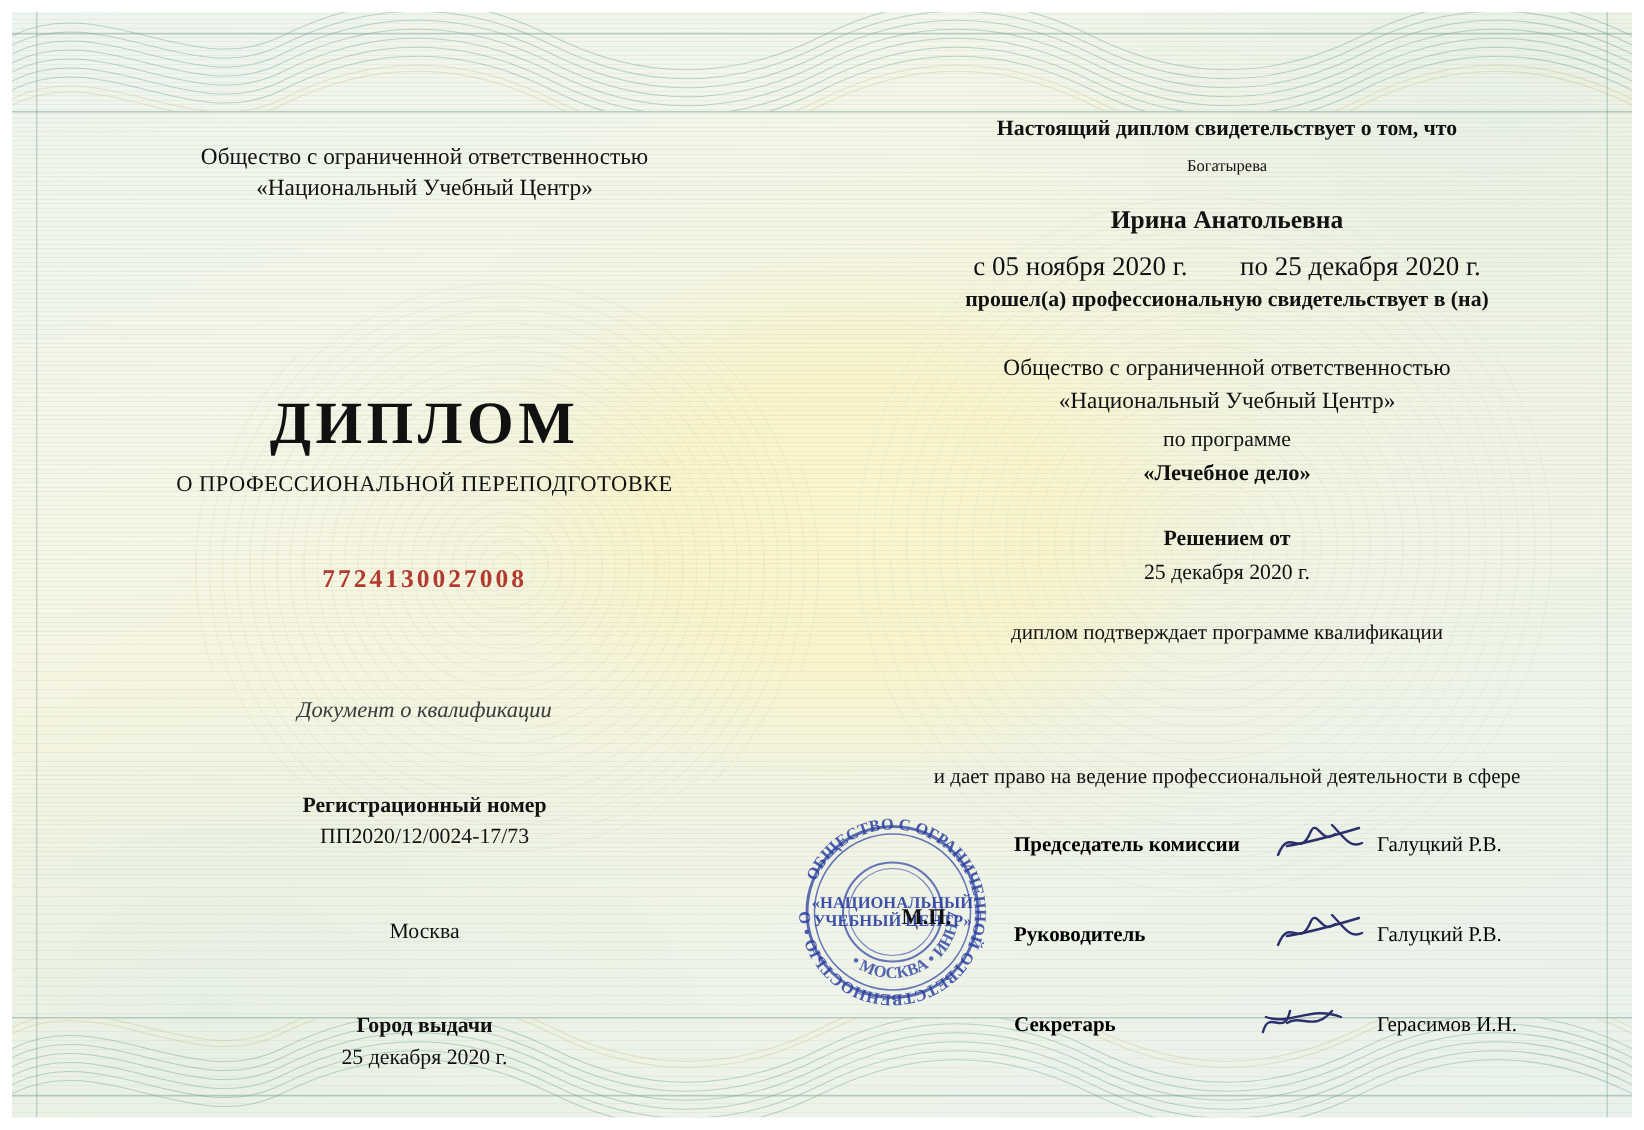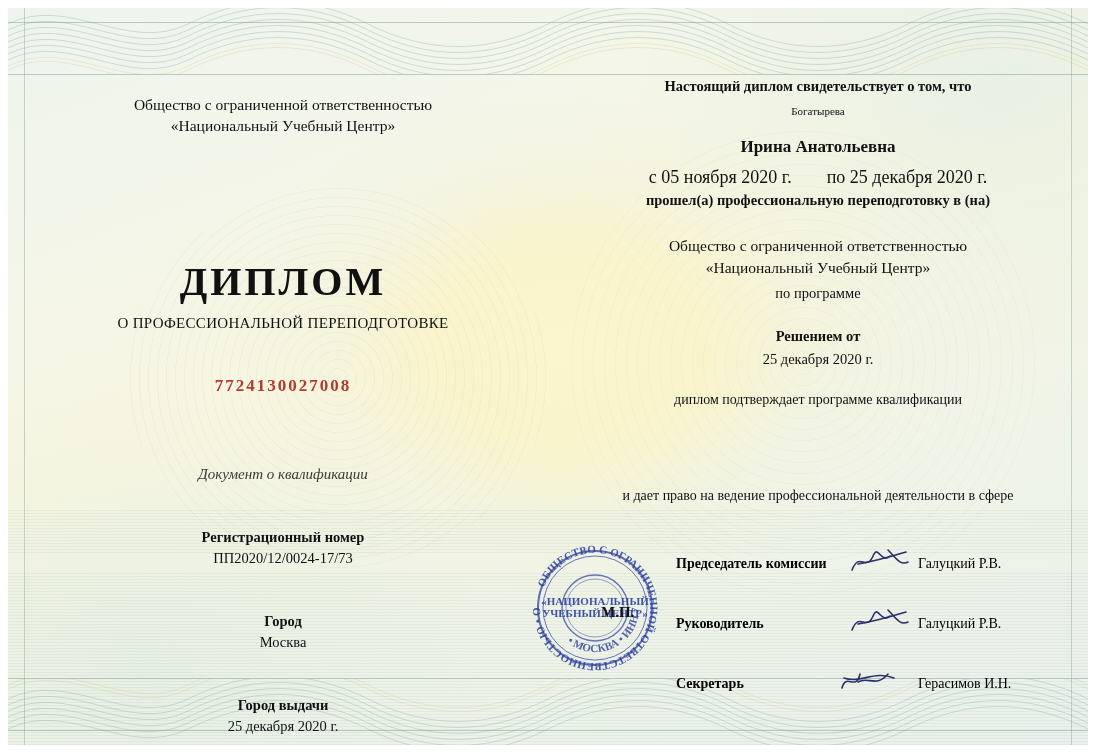--- a/index.html
+++ b/index.html
@@ -364,45 +364,45 @@
         <div class="serial">7724130027008</div>
 
         <div class="doc-kind">Документ о квалификации</div>
 
         <div class="field-block">
           <div class="field-label">Регистрационный номер</div>
           <div class="field-value">ПП2020/12/0024-17/73</div>
         </div>
 
         <div class="field-block">
-          <div class="field-label">Город</div>
           <div class="field-value">Москва</div>
         </div>
 
         <div class="field-block">
           <div class="field-label">Город выдачи</div>
           <div class="field-value">25 декабря 2020 г.</div>
         </div>
       </div>
 
       <div class="right-col">
         <div class="r-lead">Настоящий диплом свидетельствует о том, что</div>
         <div class="r-name">Богатырева</div>
         <div class="r-name2">Ирина Анатольевна</div>
         <div class="r-dates">
           <span>с 05 ноября 2020 г.</span>
           <span class="gap"></span>
           <span>по 25 декабря 2020 г.</span>
         </div>
-        <div class="r-retrain">прошел(а) профессиональную переподготовку в (на)</div>
+        <div class="r-retrain">прошел(а) профессиональную свидетельствует в (на)</div>
 
         <div class="r-org">Общество с ограниченной ответственностью</div>
         <div class="r-org" style="margin-top:0">«Национальный Учебный Центр»</div>
 
         <div class="r-programme-label">по программе</div>
+        <div class="r-programme">«Лечебное дело»</div>
 
         <div class="r-decision-label">Решением от</div>
         <div class="r-decision-date">25 декабря 2020 г.</div>
 
         <div class="r-confirm">диплом подтверждает программе квалификации</div>
 
         <div class="r-right-label">и дает право на ведение профессиональной деятельности в сфере</div>
       </div>
 
       <svg class="stamp" viewBox="0 0 134 134">

